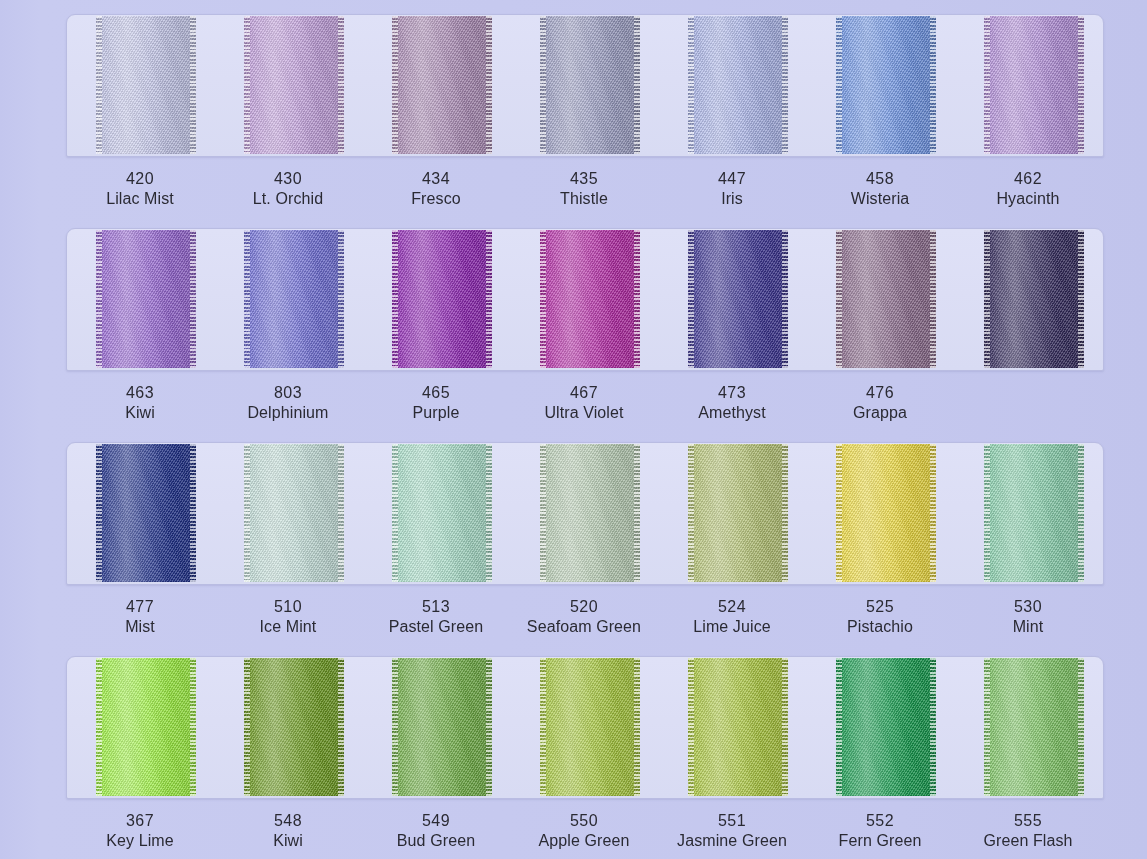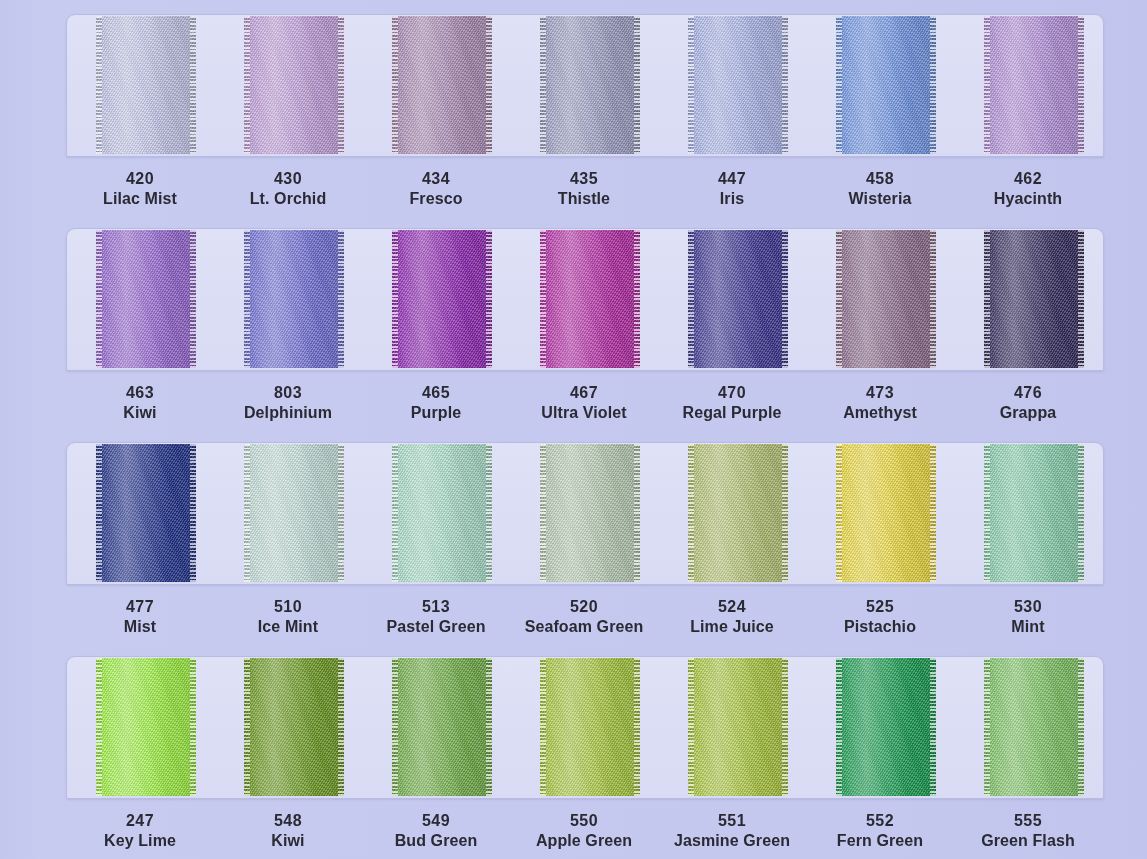--- a/index.html
+++ b/index.html
@@ -29,21 +29,20 @@
         #c1c4ec 1147px);
   }
 
   
   #sheet {
     position: absolute;
     left: 66px;
     top: 14px;
     width: 1036px;
     height: 845px;
-    font-weight: bold;
   }
 
   .row {
     position: absolute;
     left: 0;
     width: 1036px;
     height: 203px;
   }
   .row.r0 { top: 0px; }
   .row.r1 { top: 214px; }
@@ -329,24 +328,20 @@
           </div>
           <div class="caption">
             <span class="code">465</span>
             <span class="name">Purple</span>
           </div>
           <div class="caption">
             <span class="code">467</span>
             <span class="name">Ultra Violet</span>
           </div>
           <div class="caption">
-            <span class="code">470</span>
-            <span class="name">Regal Purple</span>
-          </div>
-          <div class="caption">
             <span class="code">473</span>
             <span class="name">Amethyst</span>
           </div>
           <div class="caption">
             <span class="code">476</span>
             <span class="name">Grappa</span>
           </div>
         </div>
     </div>
 
@@ -487,21 +482,21 @@
               <div class="ribbon" style="--c: #7cc362;">
                 <div class="face" style="--c: #7cc362;"></div>
                 <div class="edge l"></div>
                 <div class="edge r"></div>
               </div>
             </div>
           </div>
       </div>
       <div class="captions">
           <div class="caption">
-            <span class="code">247</span>
+            <span class="code">367</span>
             <span class="name">Key Lime</span>
           </div>
           <div class="caption">
             <span class="code">548</span>
             <span class="name">Kiwi</span>
           </div>
           <div class="caption">
             <span class="code">549</span>
             <span class="name">Bud Green</span>
           </div>

